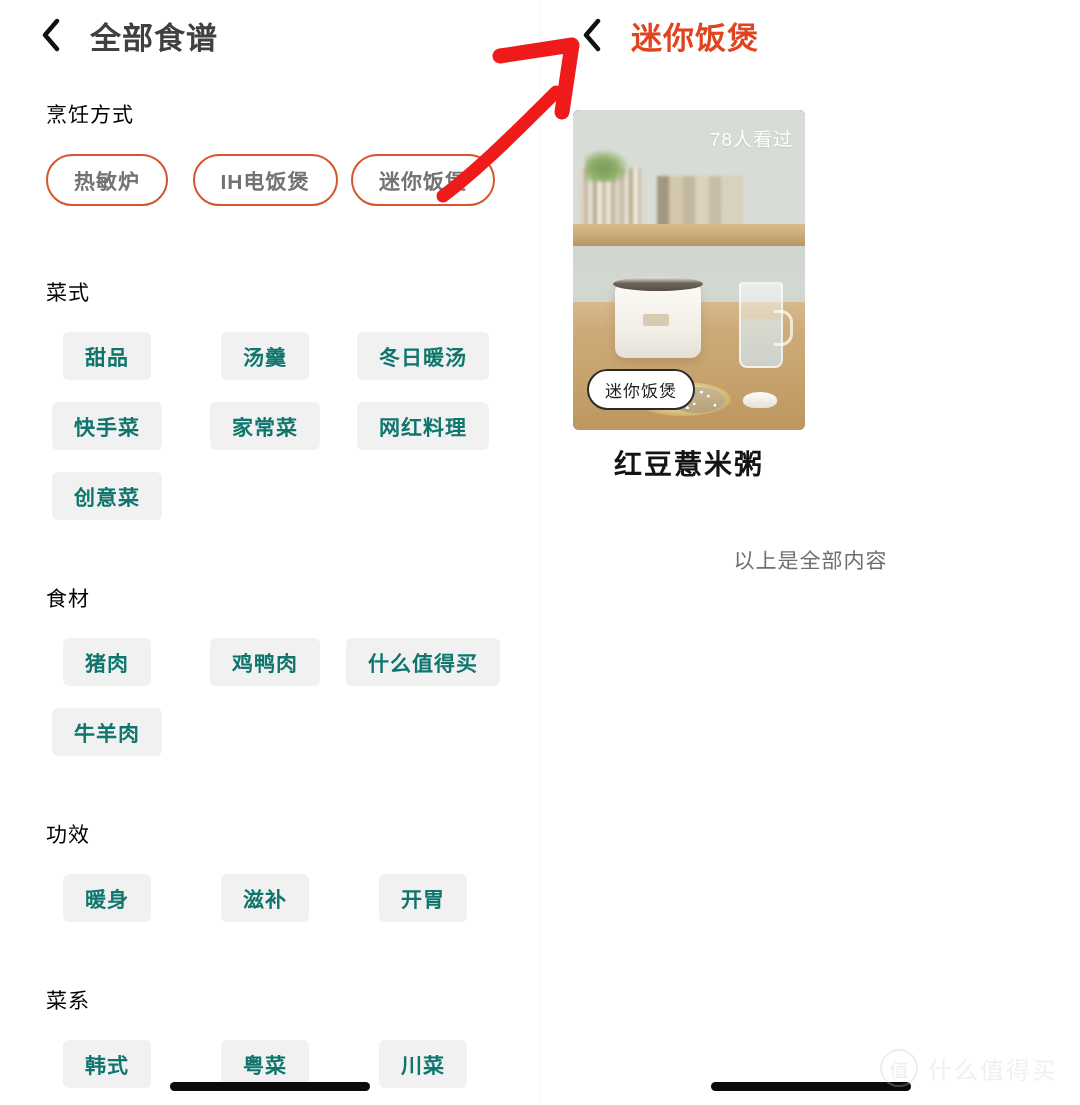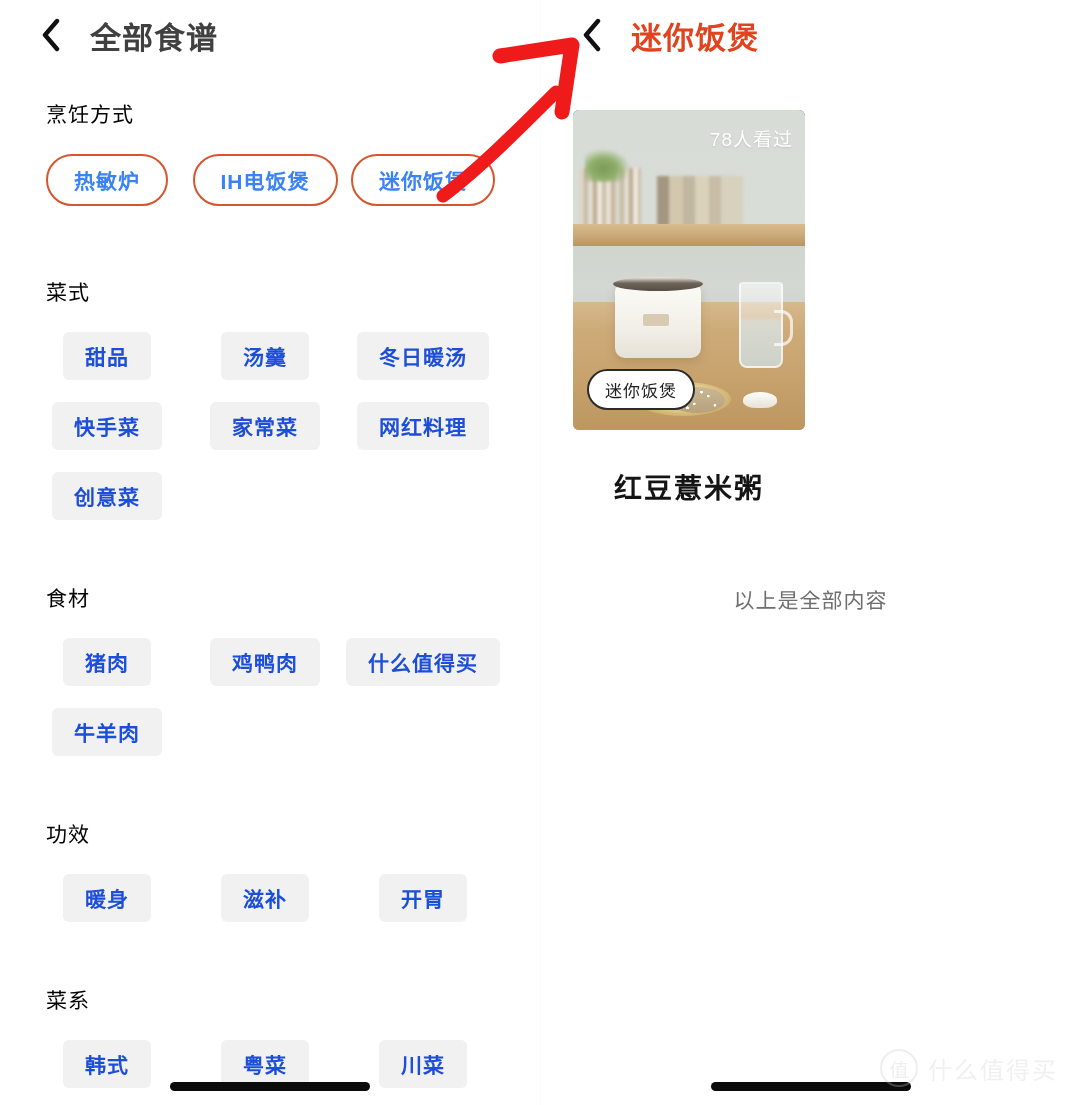--- a/index.html
+++ b/index.html
@@ -80,34 +80,34 @@
     width: 158px;
     display: flex;
     justify-content: center;
     margin-bottom: 22px;
   }
   .chip {
     display: inline-flex;
     align-items: center;
     justify-content: center;
     background: #f1f1f1;
-    color: #1d4ed8;
+    color: #0f766e;
     font-size: 21px;
     font-weight: bold;
     letter-spacing: 1px;
     border-radius: 6px;
     padding: 0 22px;
     height: 48px;
     box-sizing: border-box;
     white-space: nowrap;
   }
   .chip.outline {
     background: #ffffff;
     border: 2px solid #d6552f;
-    color: #3b82f6;
+    color: #737373;
     border-radius: 30px;
     height: 52px;
     padding: 0 26px;
   }
   .chip-cell.pill { margin-bottom: 30px; }
 
   .group-spacer { height: 34px; }
 
   
   .card {
@@ -240,29 +240,29 @@
     background: #ffffff;
     border: 2px solid #2b2b2b;
     border-radius: 22px;
     padding: 6px 16px;
     font-size: 17px;
     color: #1f1f1f;
     letter-spacing: 1px;
     white-space: nowrap;
   }
   .card-title {
-    margin-top: 36px;
+    margin-top: 12px;
     font-size: 28px;
     font-weight: bold;
     letter-spacing: 2px;
     color: #141414;
     text-align: center;
   }
   .end-note {
-    margin-top: 78px;
+    margin-top: 62px;
     text-align: center;
     font-size: 21px;
     color: #6f6f6f;
     letter-spacing: 1px;
   }
 
   
   .home-indicator {
     position: absolute;
     bottom: 14px;

